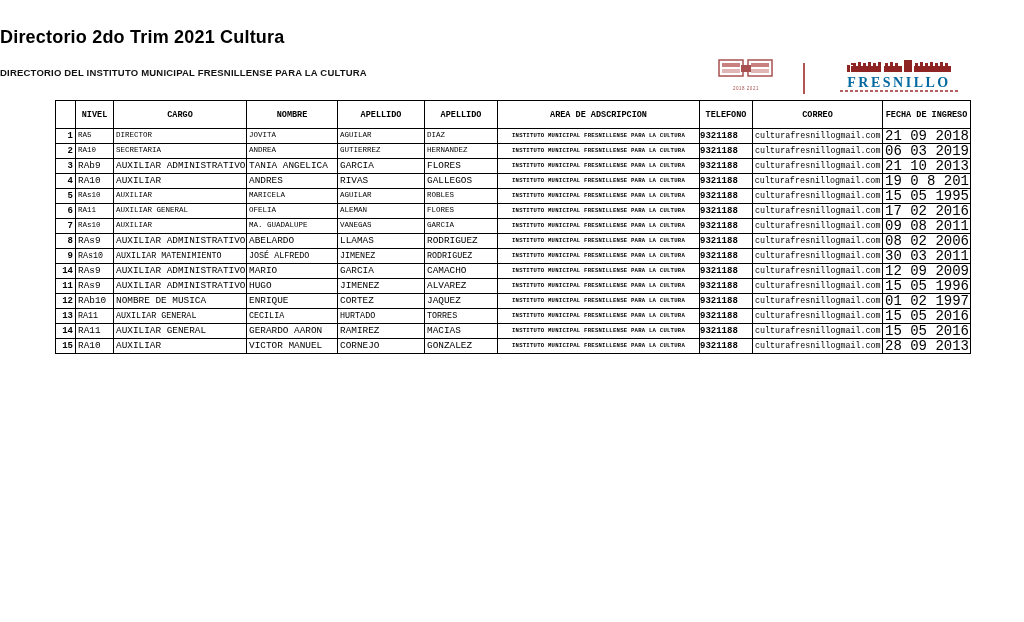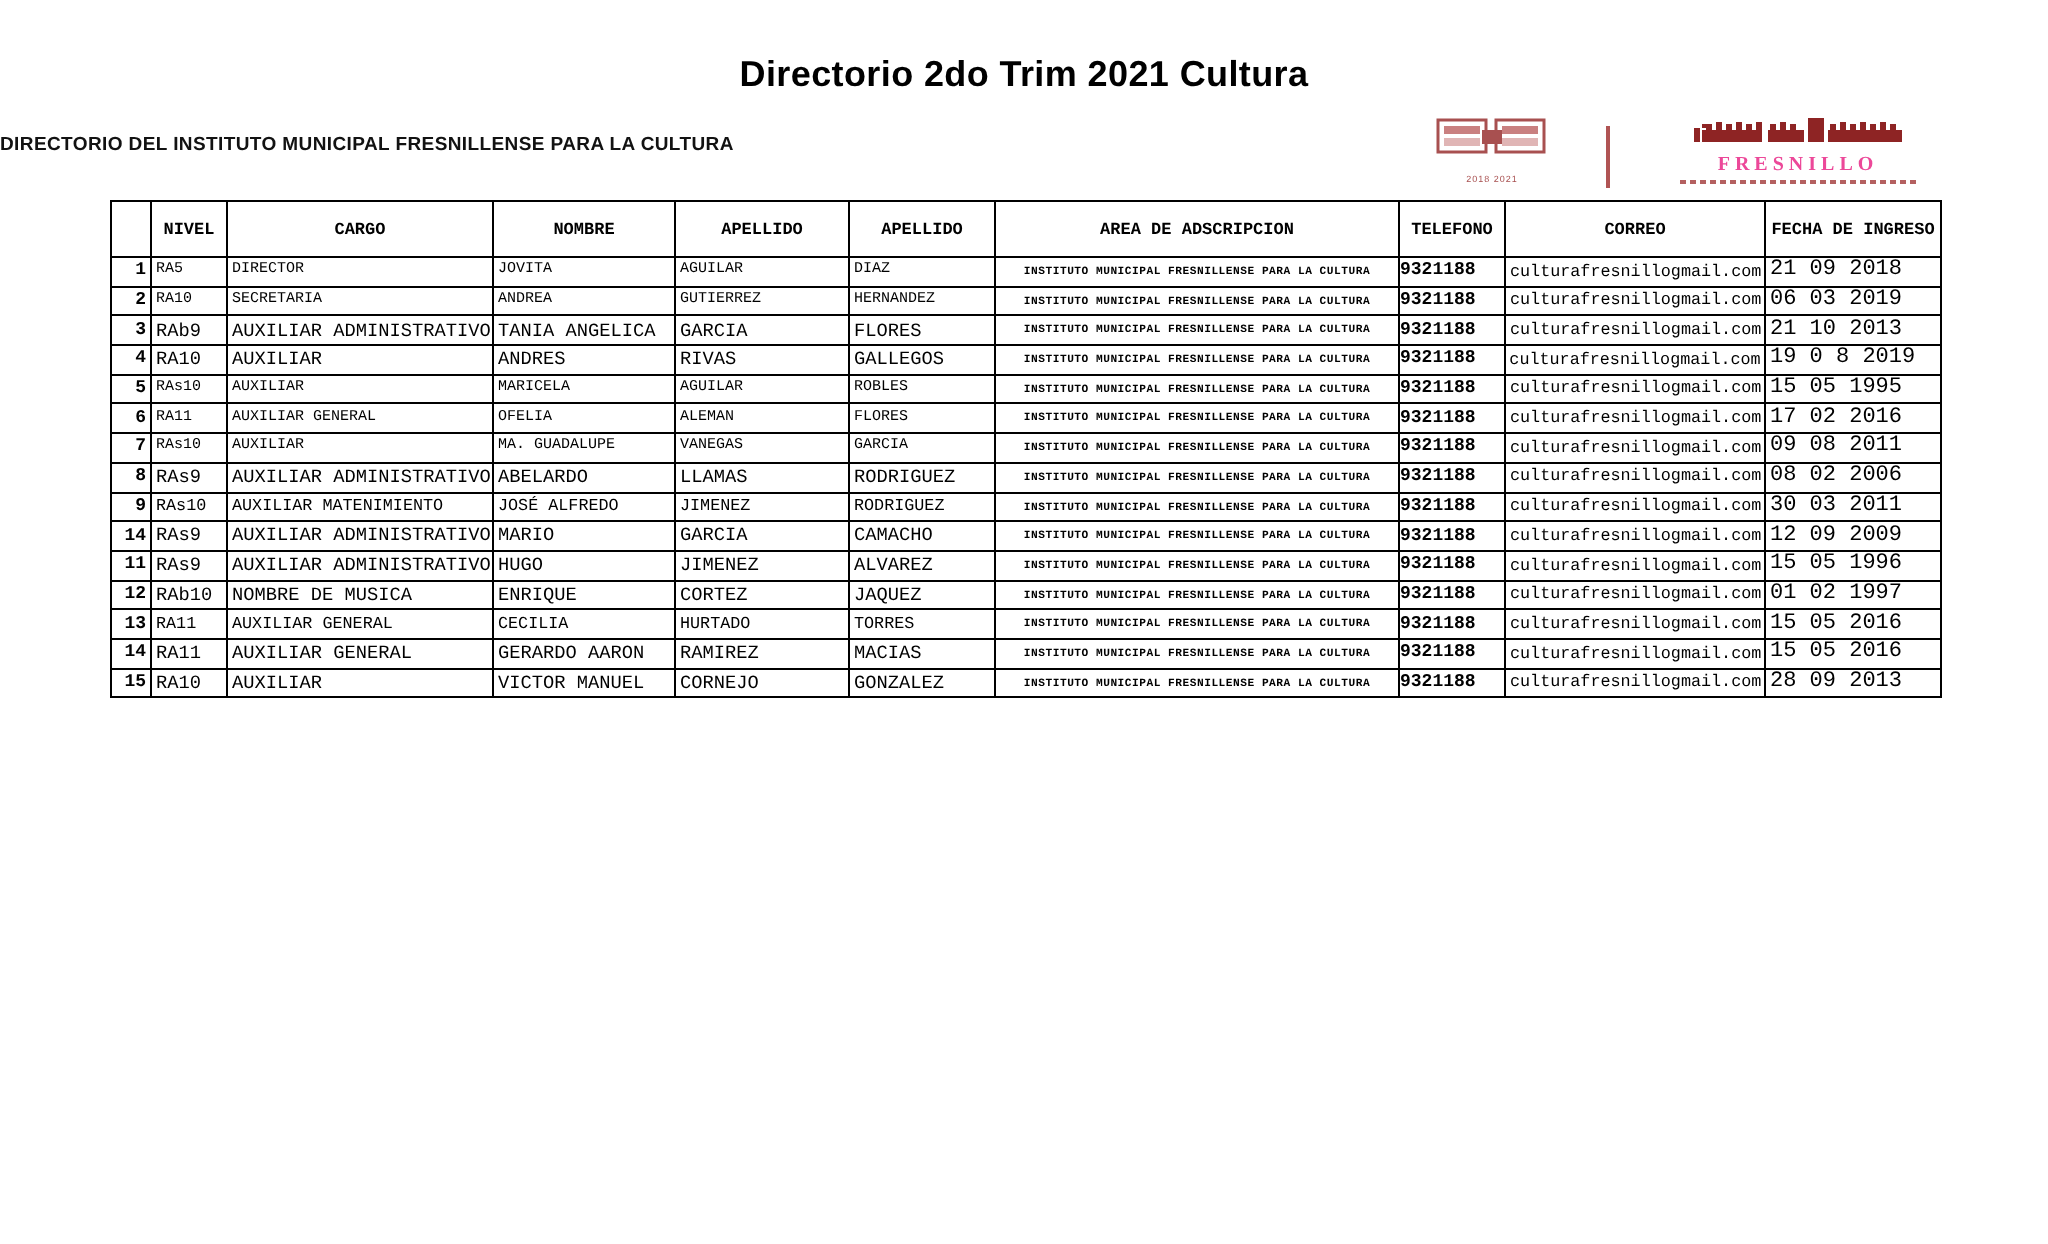--- a/index.html
+++ b/index.html
@@ -1,56 +1,56 @@
 <!DOCTYPE html>
 <html><head>
 <meta charset="utf-8">
 <style>
   html,body{margin:0;padding:0;}
   body{
     width:1024px;height:622px;position:relative;overflow:hidden;
     background:#ffffff;font-family:"Liberation Sans", sans-serif;color:#000;
   }
   .page-title{
-    position:absolute;top:27px;left:0;width:1024px;text-align:center;
+    position:absolute;top:27px;left:0;width:1024px;
     font-size:18px;font-weight:bold;letter-spacing:.2px;color:#000;
   }
   .page-subtitle{
     position:absolute;top:67px;left:0;width:1016px;
     font-size:9.5px;font-weight:bold;color:#121212;letter-spacing:.2px;
   }
   
   .seal{position:absolute;left:714px;top:58px;width:64px;text-align:center;}
   .seal-caption{font-size:4.5px;color:#a85050;letter-spacing:.5px;margin-top:0px;}
   .logo-divider{position:absolute;left:803px;top:63px;width:2px;height:31px;background:#b05454;}
   .fresnillo{position:absolute;left:824px;top:58px;width:150px;text-align:center;color:#8e2424;}
   .fresnillo-name{
-    font-family:"Liberation Serif", serif;font-weight:bold;font-size:10px;
-    letter-spacing:2.5px;line-height:13px;color:#ec4899;
+    font-family:"Liberation Serif", serif;font-weight:bold;font-size:14px;
+    letter-spacing:2.5px;line-height:13px;color:#0369a1;
   }
   .fresnillo-tagline{
     width:118px;height:2px;margin:1px auto 0;
     background:repeating-linear-gradient(90deg,#b46060 0 3px,transparent 3px 5px);
   }
   
   .table-wrap{position:absolute;left:55px;top:100px;font-family:Liberation Mono, monospace;}
   table{border-collapse:collapse;table-layout:fixed;width:915px;}
   th,td{border:1.6px solid #000;overflow:hidden;white-space:nowrap;box-sizing:border-box;}
   thead tr{height:28px;}
   th{font-size:8.5px;font-weight:bold;text-align:center;padding:0 1px;background:#fff;}
   tbody tr{height:14.7px;}
   td{padding:0 0 0 2px;vertical-align:middle;line-height:1;}
   tr.sz-s td{font-size:7.5px;}
   tr.sz-m td{font-size:8.4px;}
   tr.sz-l td{font-size:9.4px;}
   tbody tr td.c-num{text-align:right;font-weight:bold;font-size:9px;padding:0 2px 0 0;}
   tbody tr td.c-area{text-align:center;font-size:5.6px;font-weight:600;letter-spacing:.25px;padding:0;}
   tbody tr td.c-telefono{text-align:left;font-weight:bold;font-size:9px;padding:0 4px 0 0;}
   tbody tr td.c-correo{font-size:8.4px;}
-  tbody tr td.c-fecha{font-size:11px;}
+  tbody tr td.c-fecha{font-size:14px;}
   tbody tr td.center{text-align:center;padding-left:0;}
 </style>
 </head>
 <body>
 
 <div class="page-title">Directorio 2do Trim 2021 Cultura</div>
 <div class="page-subtitle">DIRECTORIO DEL INSTITUTO MUNICIPAL FRESNILLENSE PARA LA CULTURA</div>
 
 <div class="seal">
   <svg width="58" height="24" viewBox="0 0 58 24">

